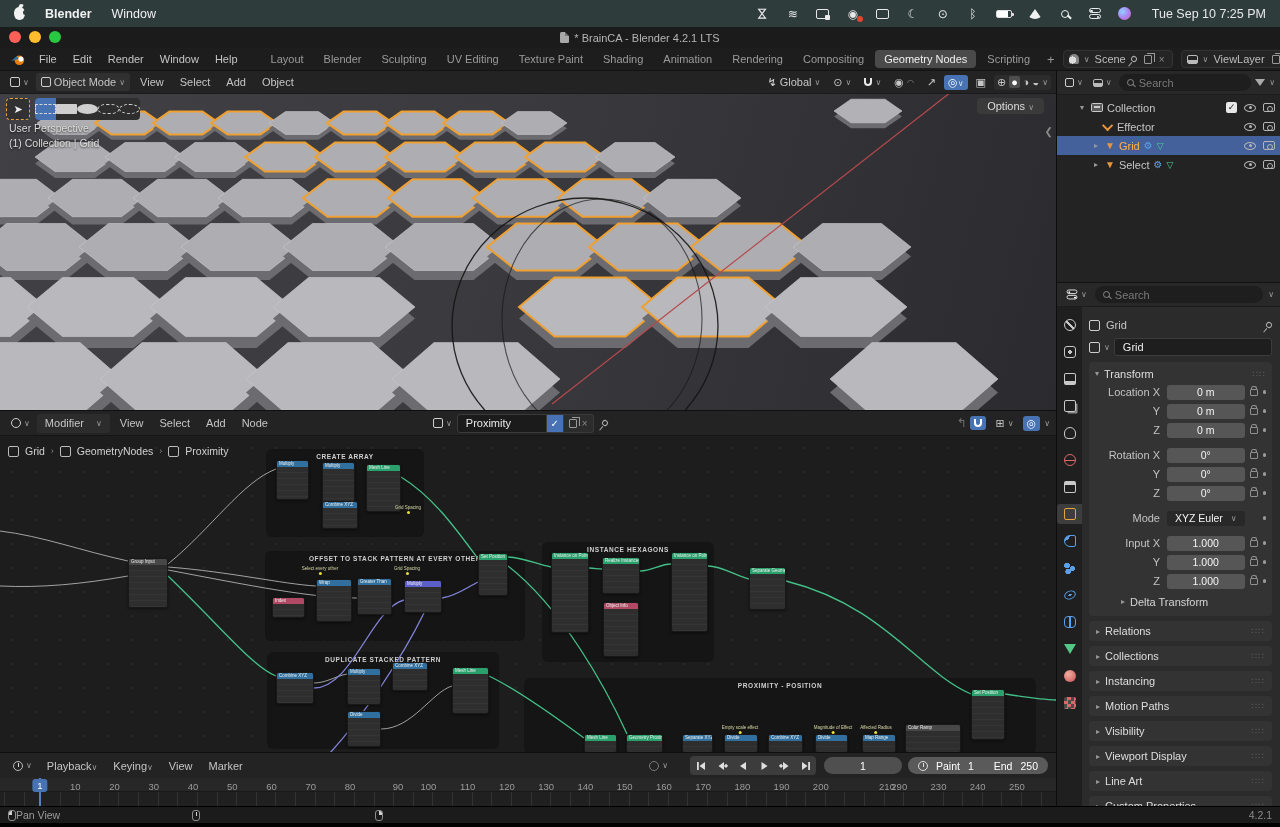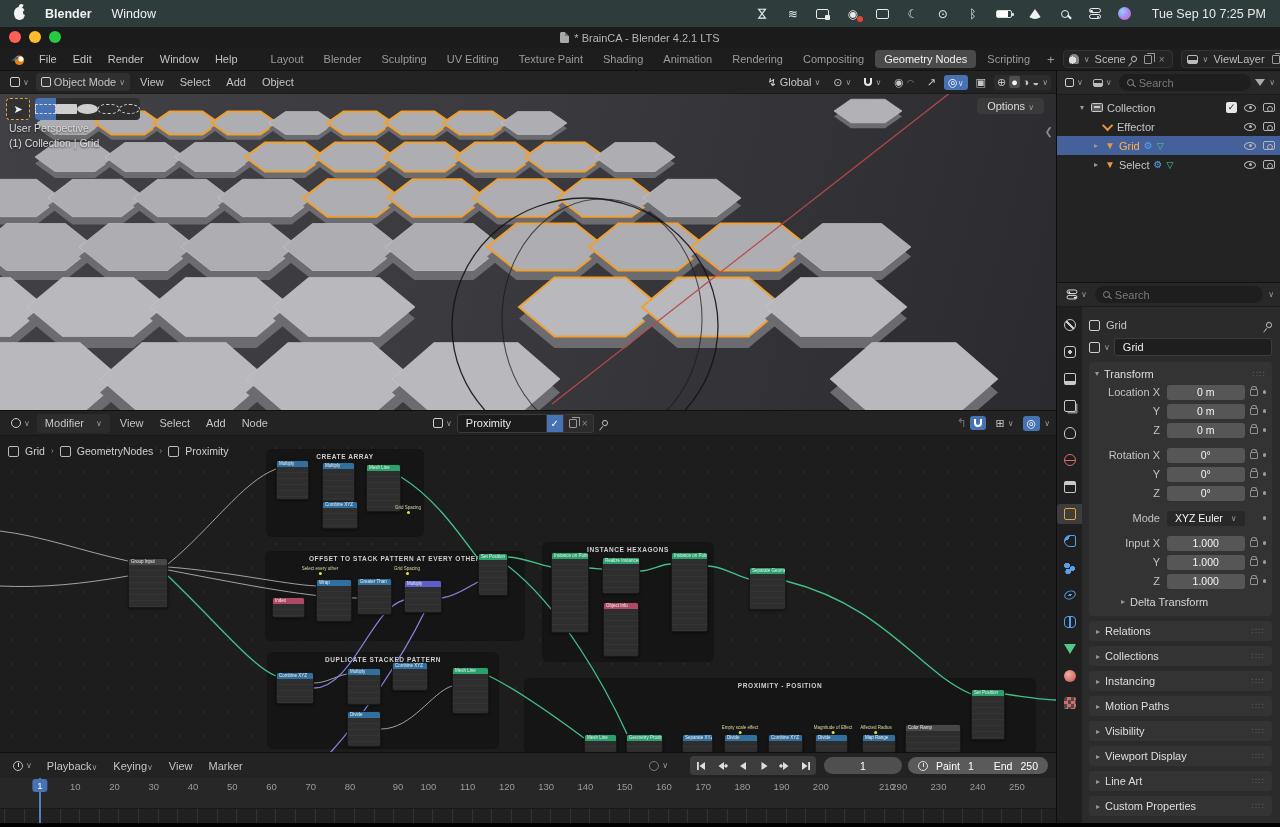--- a/index.html
+++ b/index.html
@@ -1032,13 +1032,24 @@
                 <span class="arrow">▸</span>
                 <span>Custom Properties</span>
                 <span class="drag-dots">∷∷</span>
               </div>
             </div>
         </div>
       </div>
     </div>
   </div>
 
+  <div class="statusbar">
+    <span class="mouse l"></span>
+    <span>Pan View</span>
+    <span class="sb-abs" style="left:192px">
+        <span class="mouse m"></span>
+      </span>
+    <span class="sb-abs" style="left:375px">
+        <span class="mouse r"></span>
+      </span>
+    <span class="version">4.2.1</span>
+  </div>
 </div>
 
 </body></html>

